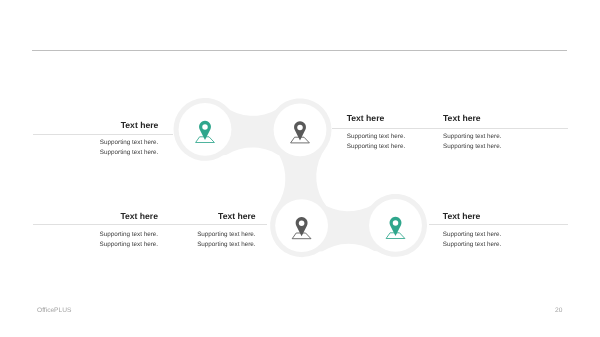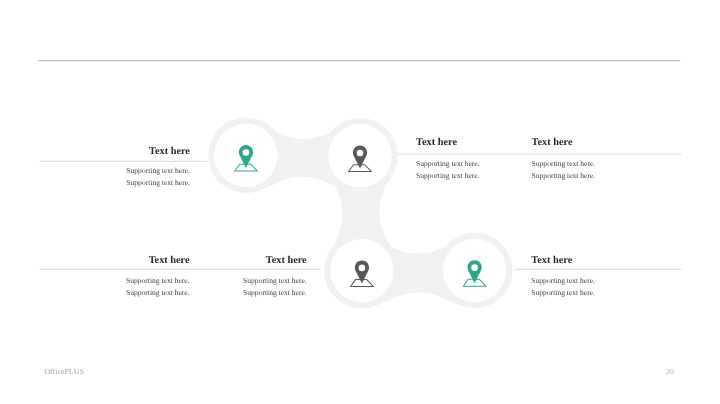--- a/index.html
+++ b/index.html
@@ -1,18 +1,18 @@
 <!DOCTYPE html>
 <html><head>
 <meta charset="utf-8">
 <style>
   html,body{margin:0;padding:0;}
   body{width:600px;height:337px;background:#ffffff;overflow:hidden;
        font-family:"Liberation Sans",sans-serif;-webkit-font-smoothing:antialiased;text-rendering:geometricPrecision;}
-  .slide{position:relative;width:600px;height:259px;background:#ffffff;transform:translateZ(0);font-family:Liberation Serif, serif;}
+  .slide{position:relative;width:600px;height:259px;background:#ffffff;transform:translateZ(0);}
   .diagram{position:absolute;left:0;top:0;width:600px;height:337px;}
   .toprule{position:absolute;left:32px;top:50.4px;width:535px;height:1.1px;background:#bfbfbf;}
   .card{position:absolute;transform:translateZ(0);}
   .card .title{font-weight:bold;font-size:8.6px;line-height:10px;color:#262626;white-space:nowrap;}
   .card .body{font-size:6.3px;line-height:10.6px;color:#3c3c3c;white-space:nowrap;}
   .rule{position:absolute;height:1.1px;background:#e0e0e0;}
   .footer-brand{position:absolute;transform:translateZ(0);left:37px;top:307px;font-size:6.6px;color:#a3a3a3;}
   .footer-page{position:absolute;transform:translateZ(0);left:555px;top:307px;font-size:6.6px;color:#a3a3a3;}
 </style>
 </head>

